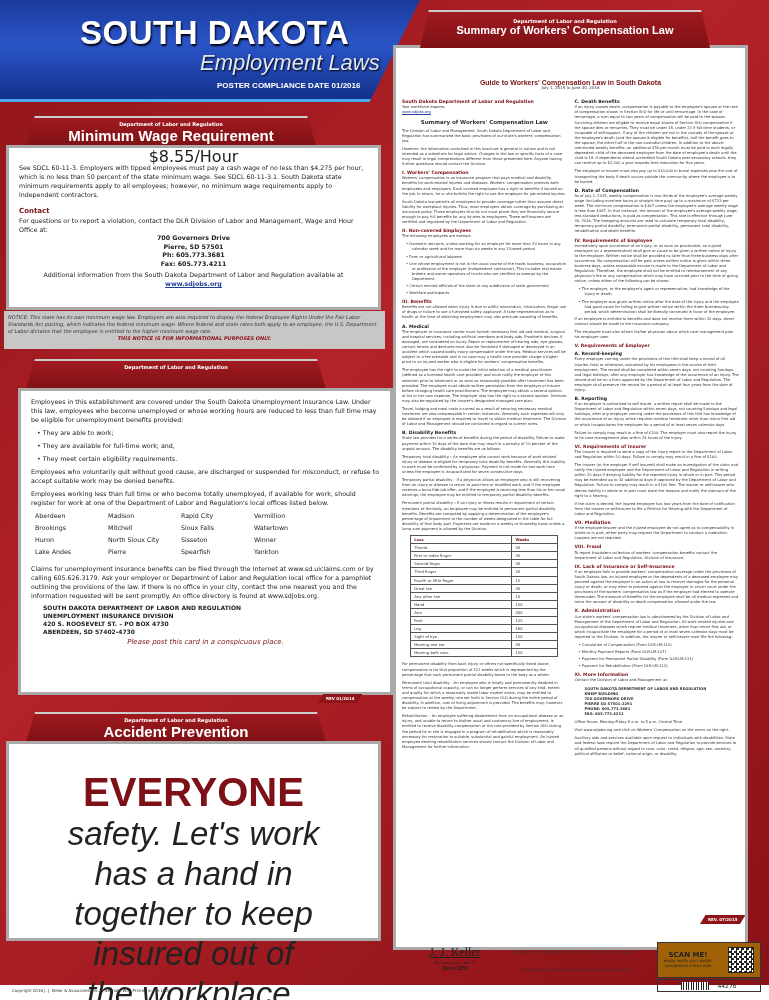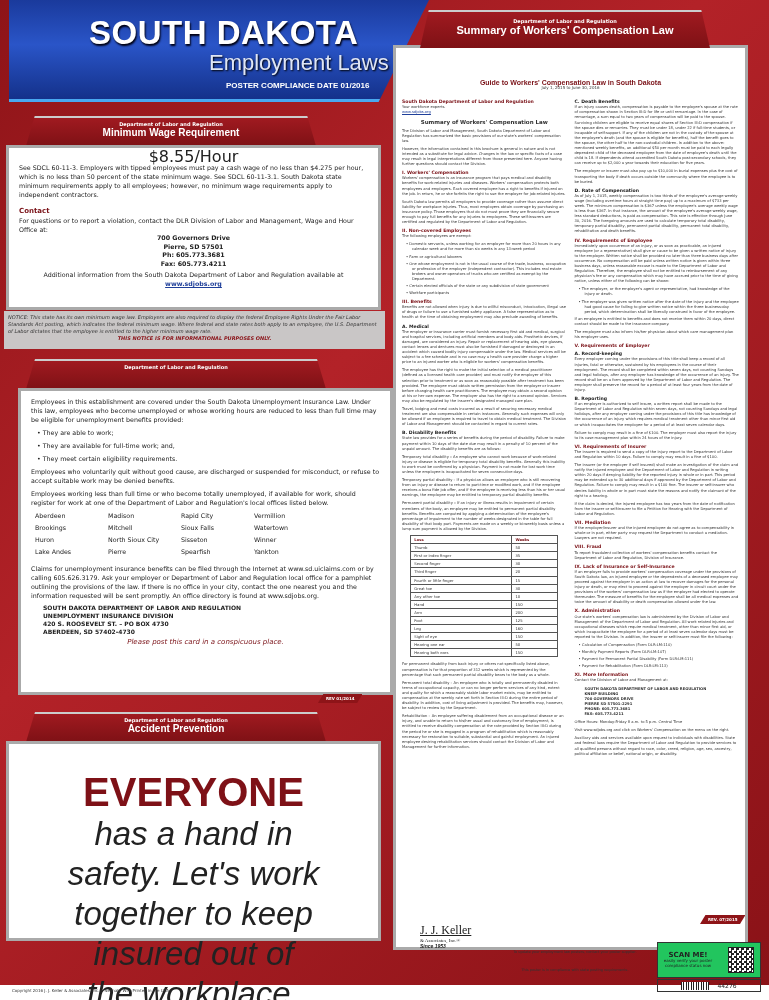--- a/index.html
+++ b/index.html
@@ -1,25 +1,25 @@
 <!DOCTYPE html>
 <html><head>
 <meta charset="utf-8">
 <style>
 *{box-sizing:border-box;margin:0;padding:0}
 body{width:769px;height:1000px;background:#fff;font-family:"DejaVu Sans",sans-serif;position:relative;overflow:hidden;color:#222}
 .poster{position:absolute;left:0;top:0;width:769px;height:985px;background:linear-gradient(135deg,#8e1418 0%,#b32228 40%,#8a1217 100%);}
-.hdr{position:absolute;left:9px;top:0;width:420px;height:102px;background:linear-gradient(180deg,#1a3a9c 0%,#2a55c8 45%,#14318a 100%);clip-path:polygon(0 0,100% 0,88% 100%,0 100%);border-bottom:3px solid #49a8f0}
+.hdr{position:absolute;left:0;top:0;width:420px;height:102px;background:linear-gradient(180deg,#1a3a9c 0%,#2a55c8 45%,#14318a 100%);clip-path:polygon(0 0,100% 0,88% 100%,0 100%);border-bottom:3px solid #49a8f0}
 .hdr .t1{position:absolute;left:80px;top:14px;font-family:"Liberation Sans",sans-serif;font-weight:bold;font-size:33px;color:#fff;letter-spacing:0.5px;text-shadow:1px 2px 2px #001}
-.hdr .t2{position:absolute;left:200px;top:50px;font-family:"Liberation Sans",sans-serif;font-size:22px;color:#dfe6f5;text-shadow:1px 1px 2px #000}
+.hdr .t2{position:absolute;left:200px;top:50px;font-family:"Liberation Sans",sans-serif;font-style:italic;font-size:22px;color:#dfe6f5;text-shadow:1px 1px 2px #000}
 .hdr .t3{position:absolute;left:217px;top:81px;font-family:"Liberation Sans",sans-serif;font-weight:bold;font-size:8px;color:#fff}
 .panel{position:absolute;background:#fff;border:3px solid #aaa}
 .tab{position:absolute;background:linear-gradient(180deg,#a01a20,#7e1115);color:#fff;text-align:center;border-top:2px solid #ccc;clip-path:polygon(3% 0,97% 0,100% 100%,0 100%)}
 .tab .dept{font-size:5px;font-weight:bold;padding-top:3px}
-.tab .name{font-size:10px;font-weight:bold;font-family:"Liberation Sans",sans-serif}
+.tab .name{font-size:15px;font-weight:bold;font-family:"Liberation Sans",sans-serif}
 .mw{left:6px;top:145px;width:375px;height:100px;padding:4px 10px;font-size:6.3px;line-height:9px}
 .mw .rate{text-align:center;font-size:16px;margin-bottom:2px}
 .h-red{color:#7a1117;font-weight:bold;font-size:7px}
 .addr{text-align:center;font-weight:bold;font-size:6.3px;line-height:8.5px}
 .notice{position:absolute;left:4px;top:311px;width:381px;height:38px;background:#c9c6c6;padding:3px 4px;font-size:5px;font-style:italic;line-height:7px;color:#333}
 .notice .b{color:#8a1117;font-weight:bold}
 .ne{left:18px;top:389px;width:375px;height:312px;padding:6px 10px;font-size:6.3px;line-height:9px}
 .ne p{margin-bottom:4px}
 .ne ul{list-style:none;margin:2px 0 4px 6px}
 .ne li{margin-bottom:4px}
@@ -39,22 +39,22 @@
 .col p{margin-bottom:3px}
 .col h4{color:#7a1117;font-size:4.6px;margin:3px 0 1px}
 .col h5{color:#222;font-size:4.6px;margin:3px 0 1px}
 .col ul{list-style:none;margin-left:4px}
 .col li{margin-bottom:2px;padding-left:6px;text-indent:-6px}
 .col li:before{content:"• "}
 .loss{border-collapse:collapse;width:90%;margin:3px auto 5px;font-size:3.8px}
 .loss td,.loss th{border:0.5px solid #555;padding:1px 3px;text-align:left;height:8px}
 .loss th{color:#7a1117}
 .foot{position:absolute;top:950px;font-size:4px;color:#333}
-.kl{position:absolute;left:420px;top:923px;width:70px;text-align:left;font-family:"Liberation Serif",serif}
-.scan{position:absolute;left:657px;top:942px;width:104px;height:36px;border:1px solid #333;background:#22c55e;display:flex;align-items:center}
+.kl{position:absolute;left:420px;top:945px;width:70px;text-align:center;font-family:"Liberation Serif",serif}
+.scan{position:absolute;left:657px;top:942px;width:104px;height:36px;border:1px solid #333;background:#a16207;display:flex;align-items:center}
 .scan .txt{width:60px;text-align:center;font-size:4px;line-height:5px}
 .scan .txt b{font-size:7px;display:block}
 .qr{width:26px;height:26px;margin-left:10px;background:repeating-conic-gradient(#222 0 25%,#fff 0 50%) 0 0/5px 5px;border:1px solid #222}
 .bar{position:absolute;left:657px;top:979px;width:104px;height:13px;border:1px solid #333;display:flex;align-items:center;justify-content:center;font-size:6px;gap:8px}
 .bars{width:28px;height:8px;background:repeating-linear-gradient(90deg,#222 0 1px,#fff 1px 2px,#222 2px 3px,#fff 3px 5px)}
 </style>
 </head>
 <body>
 
 <div class="poster"></div>
@@ -128,22 +128,22 @@
   <div class="post">Please post this card in a conspicuous place.</div>
 </div>
 <div class="rev" style="left:318px;top:694px">REV 01/2014</div>
 
 <div class="tab" style="left:26px;top:673px;width:300px;height:30px;top:712px">
   <div class="dept">Department of Labor and Regulation</div>
   <div class="name">Accident Prevention</div>
 </div>
 <div class="panel ap" style="top:741px;height:200px">
   <div class="ev" style="margin-top:26px">EVERYONE</div>
+  <div class="rest">safety. Let's work</div>
   <div class="rest">has a hand in</div>
-  <div class="rest">safety. Let's work</div>
   <div class="rest">together to keep</div>
   <div class="rest">insured out of</div>
   <div class="rest">the workplace.</div>
 </div>
 
 <div class="panel wc">
   <div class="gtitle">Guide to Workers' Compensation Law in South Dakota</div>
   <div class="gdate">July 1, 2015 to June 30, 2016</div>
   <div class="cols">
     <div class="col">

